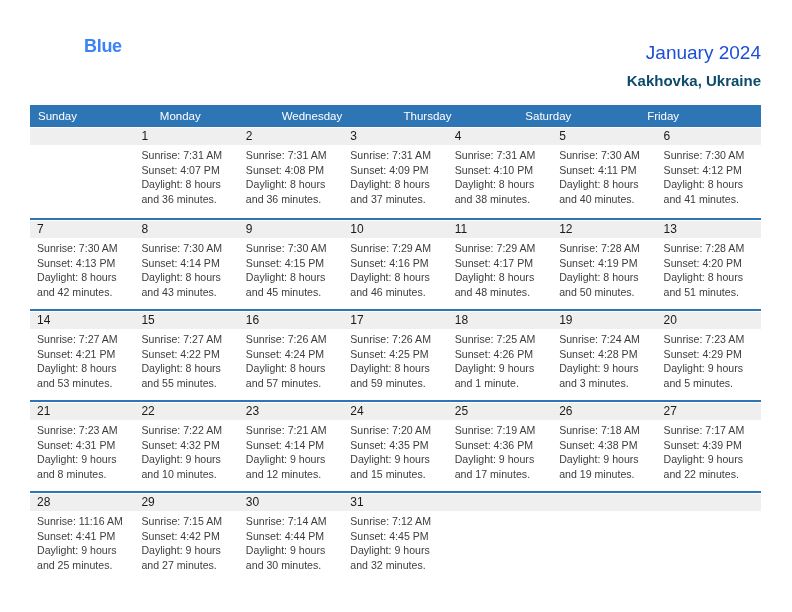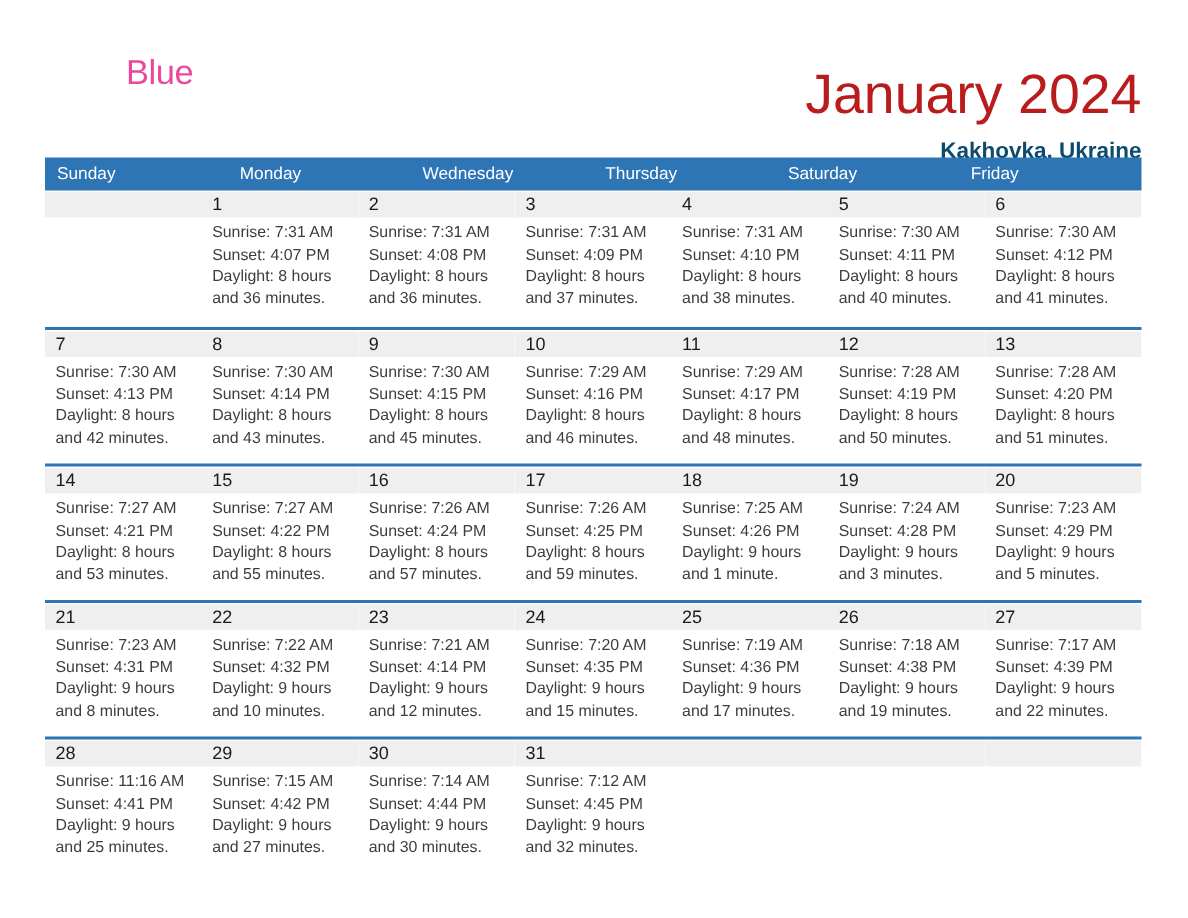--- a/index.html
+++ b/index.html
@@ -3,25 +3,25 @@
 <meta charset="utf-8">
 <style>
   html,body{margin:0;padding:0;background:#ffffff;}
   body{width:792px;height:612px;overflow:hidden;font-family:"Liberation Sans",sans-serif;position:relative;}
   .page{position:absolute;inset:0;background:#ffffff;}
 
   
   .logo{position:absolute;left:36px;top:40px;line-height:1;}
   .logo-line1{display:flex;align-items:flex-start;font-size:23px;color:#2b2b2b;letter-spacing:-0.3px;}
   .logo-tri{width:28px;height:13px;background:#1480c4;clip-path:polygon(0 0,100% 0,100% 100%);margin:4px 0 0 2px;}
-  .logo-line2{font-size:23px;color:#ec4899;margin:-3px 0 0 48px;letter-spacing:-0.3px;}
+  .logo-line2{font-size:18px;color:#3b82f6;margin:-3px 0 0 48px;letter-spacing:-0.3px;font-weight:bold;}
 
   
   .titles{position:absolute;right:31px;top:42px;text-align:right;}
-  .page-title{font-size:37px;color:#b91c1c;}
+  .page-title{font-size:19px;color:#1d4ed8;}
   .page-subtitle{font-size:15px;font-weight:700;color:#0c4a6e;margin-top:8px;}
 
   
   .cal{position:absolute;left:30px;top:105px;width:731px;}
   .dow-row{display:grid;grid-template-columns:repeat(6,1fr);background:#2e75b6;height:22px;}
   .dow{color:#ffffff;font-size:11.5px;line-height:22px;padding-left:8px;overflow:hidden;white-space:nowrap;}
   .week{display:grid;grid-template-columns:repeat(7,1fr);height:91px;box-sizing:border-box;}
   .week + .week{border-top:2px solid #2e75b6;}
   .cell{overflow:hidden;}
   .num{height:17px;line-height:17px;background:#efefef;font-size:12px;color:#1a1a1a;padding-left:7px;margin-top:1px;}

